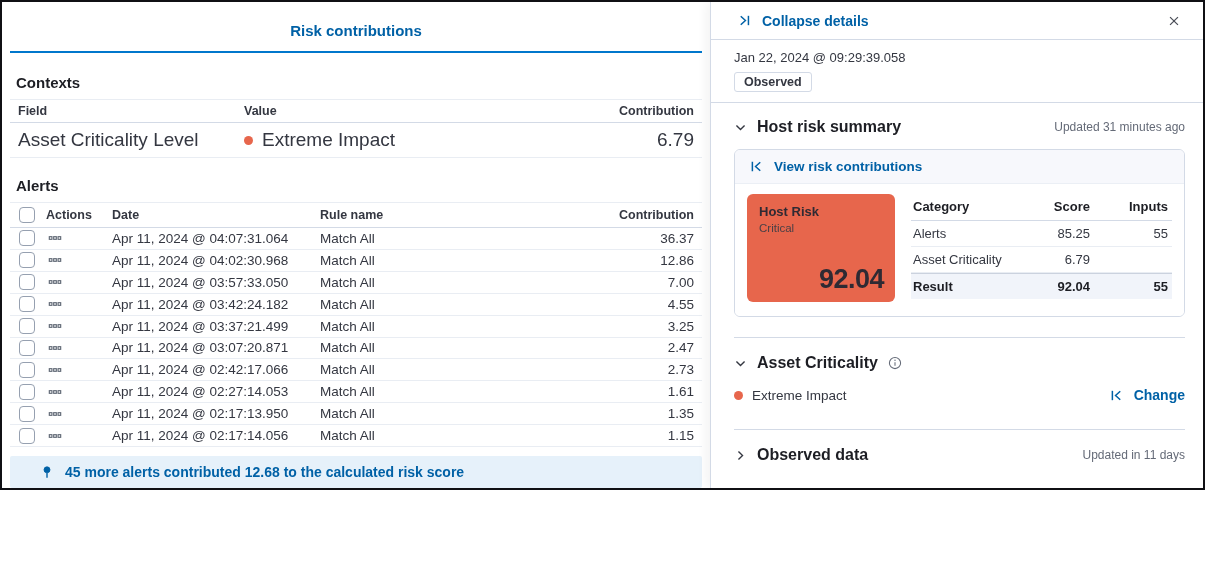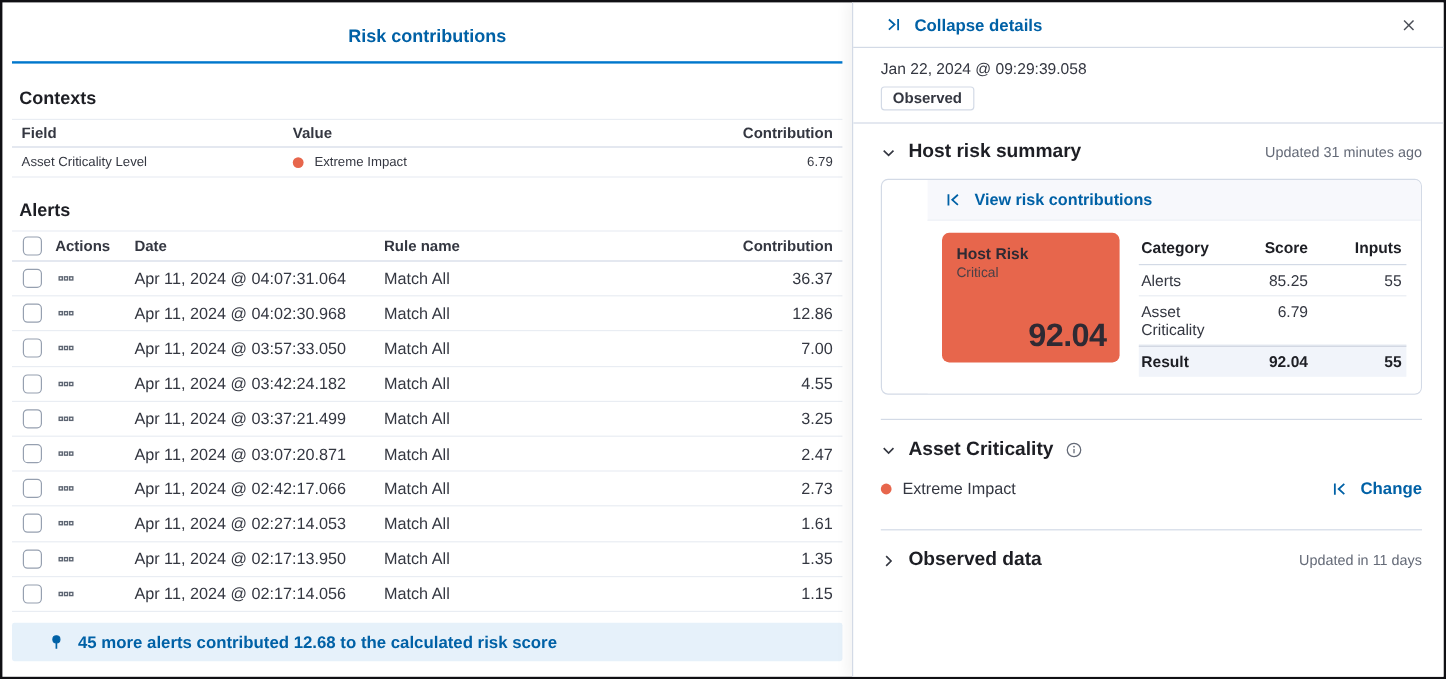--- a/index.html
+++ b/index.html
@@ -1,28 +1,28 @@
 <!DOCTYPE html>
 <html><head>
 <meta charset="utf-8">
 <style>
   html,body{margin:0;padding:0;background:#fff;}
   *{box-sizing:border-box;}
   body{font-family:"Liberation Sans","DejaVu Sans",sans-serif;color:#343741;}
-  .frame{width:1205px;height:566px;border:2px solid #101014;background:#fff;display:flex;overflow:hidden;}
+  .frame{width:1205px;height:490px;border:2px solid #101014;background:#fff;display:flex;overflow:hidden;}
 
   
   .left{flex:1;min-width:0;padding:6px 8px 0 8px;display:flex;flex-direction:column;}
   .tabbar{text-align:center;padding:14px 0 11px 0;border-bottom:2px solid #0077CC;}
   .tab-title{font-size:15px;font-weight:700;color:#0061A6;cursor:pointer;}
   .sec-heading{margin:21px 0 8px 6px;font-size:15px;font-weight:700;color:#1D1E24;}
   .sec-heading.alerts{margin-top:19px;}
 
   .ctx-header,.al-header{display:flex;align-items:center;border-top:1px solid #E9EDF3;border-bottom:1px solid #D3DAE6;padding:4px 0;font-size:12.5px;font-weight:700;color:#343741;}
-  .ctx-row{display:flex;align-items:center;padding:6px 0;border-bottom:1px solid #E9EDF3;font-size:11px;}
+  .ctx-row{display:flex;align-items:center;padding:6px 0;border-bottom:1px solid #E9EDF3;font-size:19px;}
   .c-field{width:234px;padding-left:8px;}
   .c-value{flex:1;display:flex;align-items:center;gap:9px;}
   .c-contrib{width:130px;text-align:right;padding-right:8px;}
 
   .al-row{display:flex;align-items:center;height:29.2px;border-bottom:1px solid #E9EDF3;font-size:13.5px;}
   .a-check{width:36px;padding-left:9px;display:flex;align-items:center;}
   .a-actions{width:66px;display:flex;align-items:center;}
   .a-date{width:208px;}
   .a-rule{flex:1;}
   .a-contrib{width:120px;text-align:right;padding-right:8px;}
@@ -50,21 +50,21 @@
   .divider.d2{margin-top:20px;}
   .divider.d3{margin-top:26px;}
 
   .section-head{display:flex;align-items:center;gap:10px;margin-top:15px;}
   .section-head.m16{margin-top:16px;}
   .chev-btn{background:none;border:none;padding:0;color:#343741;cursor:pointer;display:flex;}
   .section-title{font-size:16px;font-weight:700;color:#1D1E24;}
   .updated{margin-left:auto;font-size:12px;color:#646A77;}
   .info-ic{color:#646A77;display:flex;}
 
-  .risk-panel{margin-top:13px;border:1px solid #D3DAE6;border-radius:6px;overflow:hidden;padding-left:38px;}
+  .risk-panel{margin-top:13px;border:1px solid #D3DAE6;border-radius:6px;overflow:hidden;}
   .risk-strip{background:#F7F8FC;padding:9px 14px;display:flex;align-items:center;gap:10px;border-bottom:1px solid #EBEFF5;}
   .blue-link{color:#0061A6;font-weight:600;font-size:13.5px;background:none;border:none;padding:0;cursor:pointer;display:flex;align-items:center;gap:10px;}
   .risk-content{background:#fff;padding:10px 12px 14px 12px;display:flex;gap:16px;}
   .risk-card{width:148px;height:108px;background:#E7664C;border-radius:6px;padding:10px 12px;position:relative;flex:0 0 auto;}
   .risk-card-title{font-size:13px;font-weight:700;color:#2F2A33;}
   .risk-card-level{font-size:11.5px;color:#4A4046;margin-top:3px;}
   .risk-card-score{position:absolute;right:11px;bottom:7px;font-size:27px;font-weight:700;color:#2F2A33;letter-spacing:-0.5px;}
 
   .cat-table{flex:1;font-size:13px;margin-top:2px;}
   .cat-head{display:flex;font-weight:700;color:#1D1E24;padding:3px 0 6px 0;border-bottom:1px solid #D3DAE6;}

